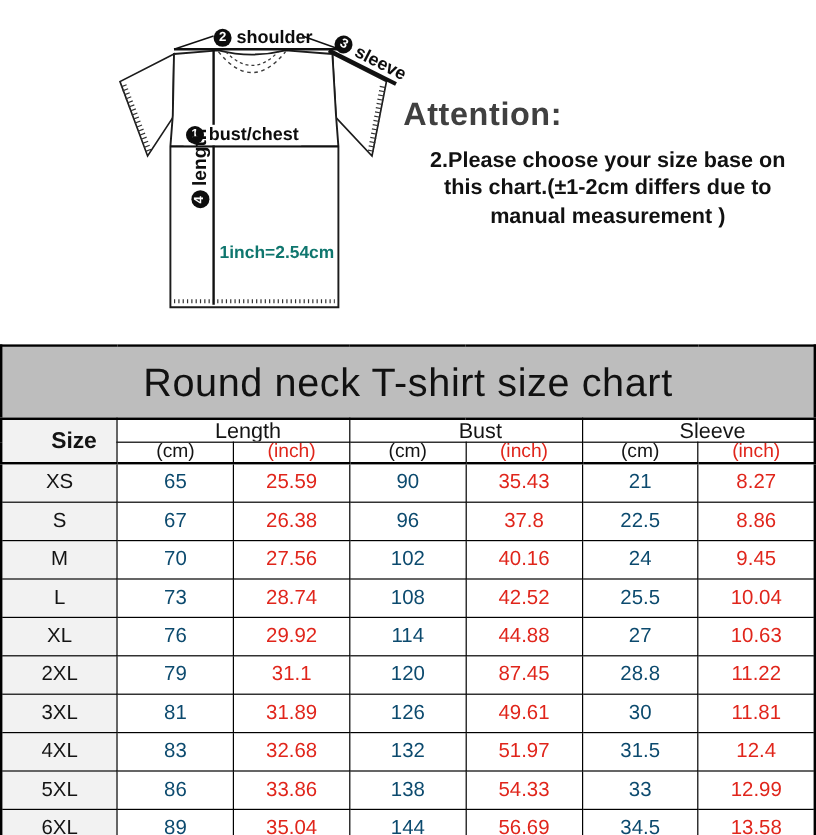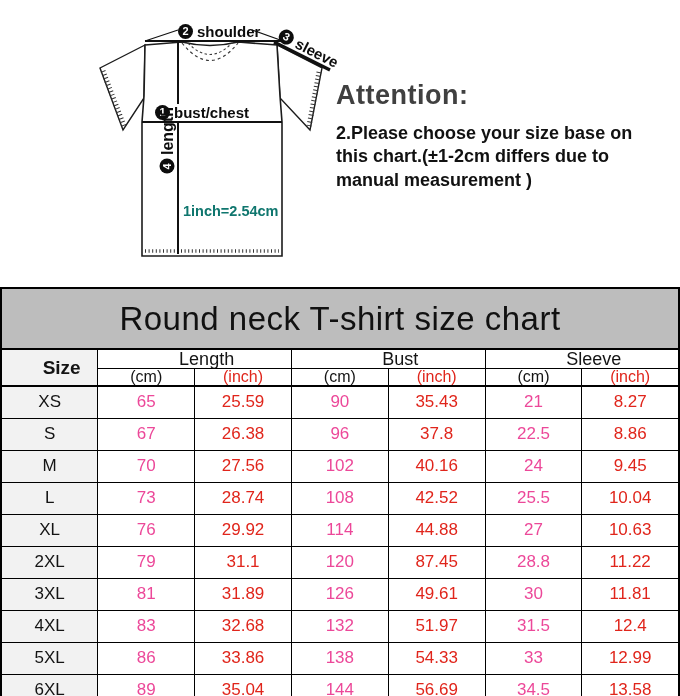--- a/index.html
+++ b/index.html
@@ -34,40 +34,40 @@
     left:107px;top:132px;width:120px;height:17px;justify-content:center;
     transform:rotate(-90deg);font-size:16px;
   }
   .scale-note{
     position:absolute;left:183px;top:203px;font-weight:bold;font-size:14.5px;color:#0f766e;
   }
   .attention{position:absolute;left:336px;top:80px;width:341px;}
   .attention-title{font-size:27px;font-weight:bold;color:#c00000;letter-spacing:.5px;}
   .attention-note{
     margin-top:11px;font-size:18px;font-weight:bold;color:#111;
-    line-height:1.3;white-space:pre-line;
+    line-height:1.3;white-space:pre-line;text-align:center;
   }
   
   .table-wrap{position:absolute;left:0;top:277px;width:680px;height:417px;}
   table{
     width:100%;height:100%;border-collapse:collapse;table-layout:fixed;
     border:2px solid #000;
     margin-top:10px;
   }
   td,th{border:1px solid #000;text-align:center;vertical-align:middle;overflow:hidden;}
   .title-cell{
     background:var(--title-bg);height:61px;font-size:33px;font-weight:400;color:#111;
     border-bottom:2px solid #000;letter-spacing:.5px;
   }
   .group-row th{height:18px;font-size:18px;font-weight:400;line-height:1;padding-left:24px;}
   .unit-row th{height:17px;font-size:16px;font-weight:400;line-height:1;border-bottom:2px solid #000;}
   th.size-head{background:var(--size-bg);font-size:19px;font-weight:bold;border-bottom:2px solid #000;}
   .unit-inch,td.inch{color:var(--red);}
   tbody th.size-cell{background:var(--size-bg);font-weight:normal;font-size:17px;height:32px;}
-  tbody td{font-size:17px;font-weight:400;background:#fff;color:#ec4899;}
+  tbody td{font-size:17px;font-weight:400;background:#fff;color:#0c4a6e;}
 </style>
 </head>
 <body>
 
 <div class="top-section">
 
   <svg class="shirt-svg" viewBox="0 0 262 242">
 
     <path d="M67 27 L22 50 L45 112 L66 80 Z" fill="#fff" stroke="#1c1c1c" stroke-width="1.4"></path>
 

